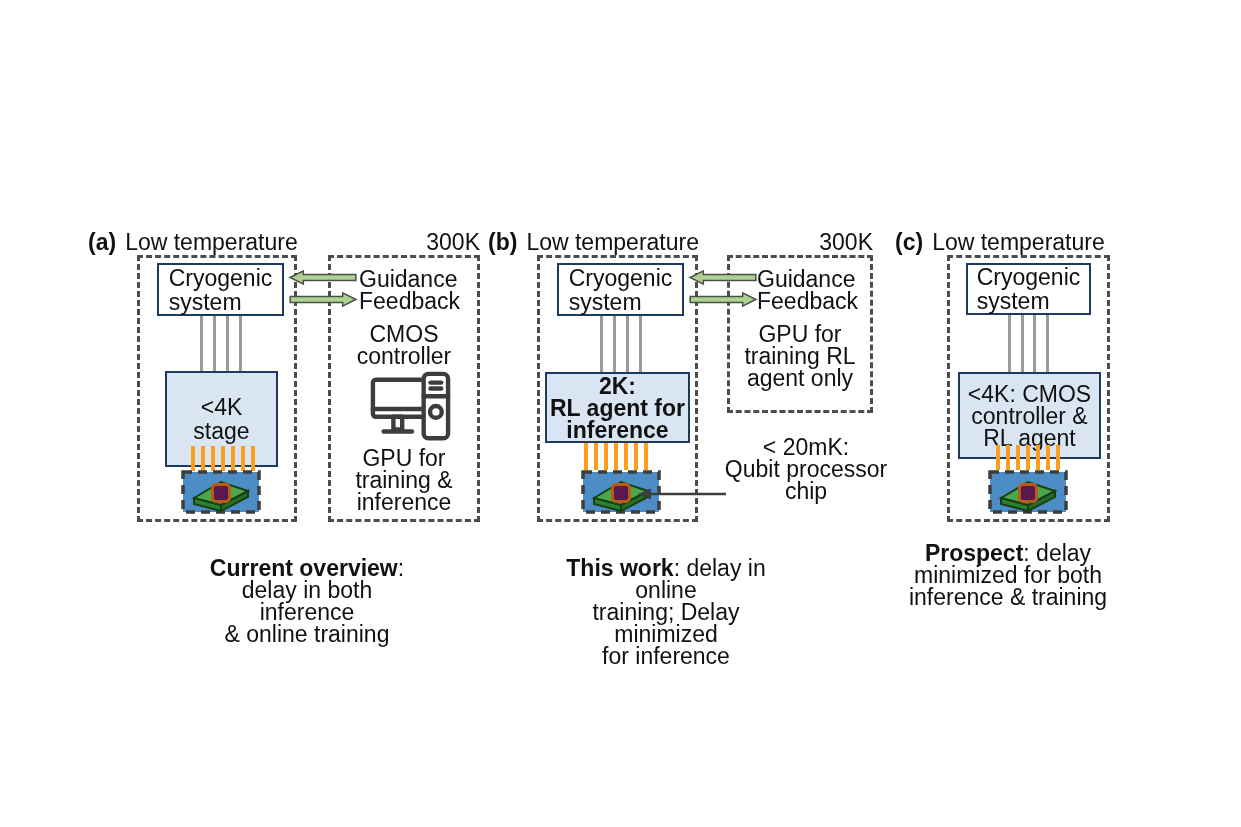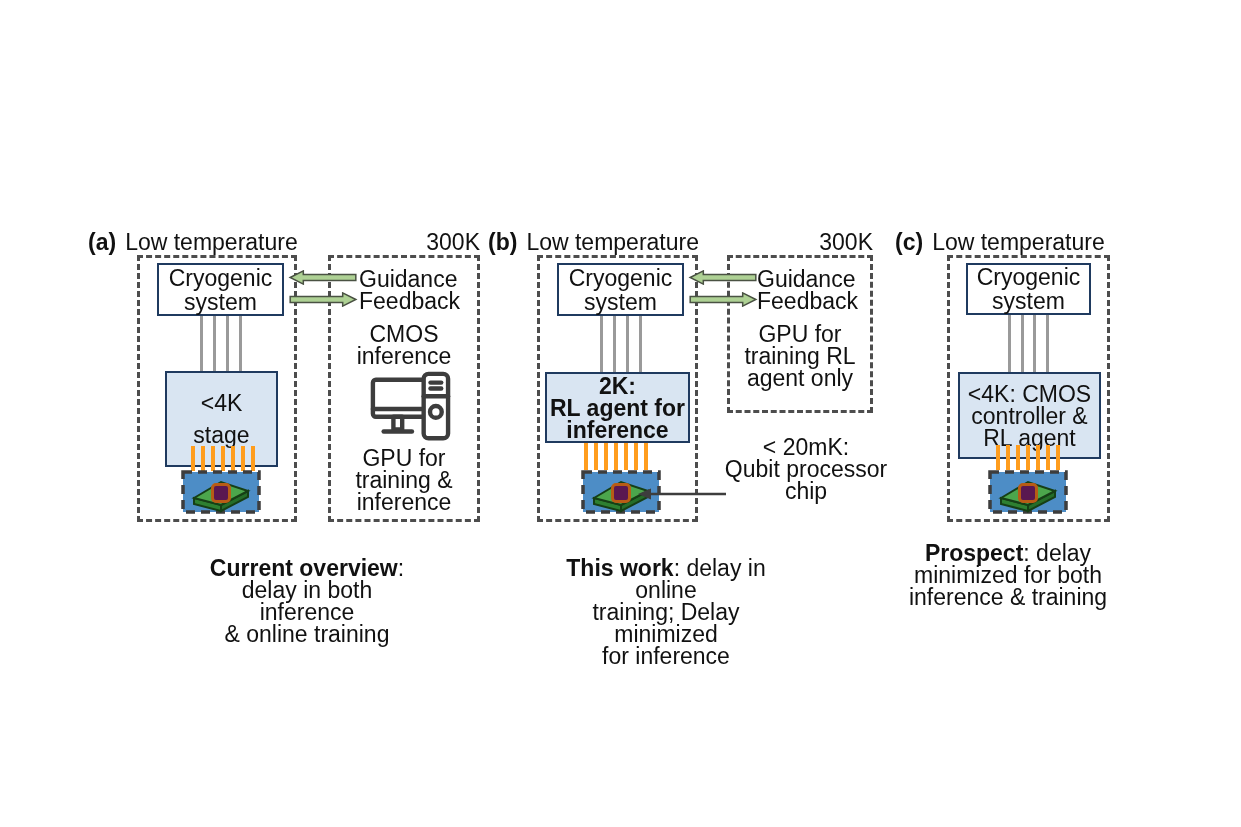--- a/index.html
+++ b/index.html
@@ -7,21 +7,21 @@
     position:relative;width:1241px;height:827px;background:#ffffff;overflow:hidden;
     font-family:"Liberation Sans","DejaVu Sans",sans-serif;color:#111;
   }
   
   .panel-header{position:absolute;top:229px;font-size:23px;white-space:nowrap;}
   .panel-header b{margin-right:9px;}
   .warm-label{position:absolute;top:229px;font-size:23px;text-align:right;}
   .dashed-zone{position:absolute;border:3px dashed #4d4d4d;box-sizing:border-box;}
   .cryo-box{
     position:absolute;background:#ffffff;border:2px solid #1f3a5f;box-sizing:border-box;
-    display:flex;align-items:center;justify-content:center;text-align:center;
+    display:flex;align-items:center;justify-content:center;text-align:left;
     font-size:23px;line-height:24px;white-space:pre-line;
   }
   .cold-stage-box{
     position:absolute;background:#d9e5f2;border:2px solid #1f3a5f;box-sizing:border-box;
     display:flex;align-items:center;justify-content:center;text-align:center;
     font-size:23px;line-height:23px;white-space:pre-line;
   }
   .wires{position:absolute;display:flex;justify-content:space-between;}
   .gwire{width:3px;height:100%;background:#9a9a9a;}
   .owire{width:4px;height:100%;background:#ff9d1d;}
@@ -30,21 +30,21 @@
   .arrow-label{position:absolute;font-size:23px;white-space:nowrap;}
   .zone-text{position:absolute;text-align:center;font-size:23px;line-height:22px;white-space:pre-line;}
   .caption{position:absolute;width:230px;text-align:center;font-size:23px;line-height:22px;white-space:pre-line;}
   
   #a-header{left:88px;}
   #a-300k{left:328px;width:152px;}
   #a-coldzone{left:137px;top:255px;width:160px;height:267px;}
   #a-warmzone{left:328px;top:255px;width:152px;height:267px;}
   #a-cryo{left:157px;top:263px;width:127px;height:53px;}
   #a-gwires{left:200px;top:316px;width:42px;height:56px;}
-  #a-stage{left:165px;top:371px;width:113px;height:96px;line-height:32px;}
+  #a-stage{left:165px;top:371px;width:113px;height:96px;line-height:24px;}
   #a-owires{left:191px;top:446px;width:64px;height:25px;}
   #a-chip{left:181px;top:470px;}
   #a-guid-arrow{left:287px;top:270px;}
   #a-feed-arrow{left:287px;top:292px;}
   #a-guid-label{left:359px;top:266px;}
   #a-feed-label{left:359px;top:288px;}
   #a-cmos-text{left:328px;top:323px;width:152px;}
   #a-computer{position:absolute;left:369px;top:369px;width:82px;height:78px;}
   #a-gpu-text{left:328px;top:447px;width:152px;}
   #a-caption{left:192px;top:535px;}
@@ -151,21 +151,21 @@
   <svg class="arrow-svg" id="a-guid-arrow">
       <use href="#sym-arrow-left"></use>
     </svg>
   <div class="arrow-label" id="a-guid-label">Guidance</div>
   <svg class="arrow-svg" id="a-feed-arrow">
       <use href="#sym-arrow-right"></use>
     </svg>
   <div class="arrow-label" id="a-feed-label">Feedback</div>
 
   <div class="zone-text" id="a-cmos-text">CMOS
-inference</div>
+controller</div>
   <svg id="a-computer">
       <use href="#sym-computer"></use>
     </svg>
   <div class="zone-text" id="a-gpu-text">GPU for
 training &amp;
 inference</div>
 
   <div class="caption" id="a-caption">
     <b>Current overview</b><span>:
 delay in both inference

